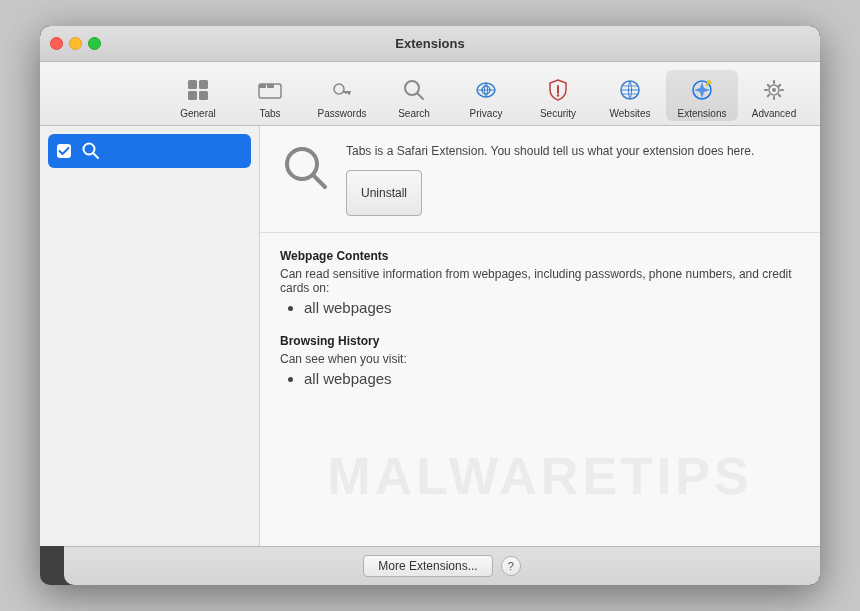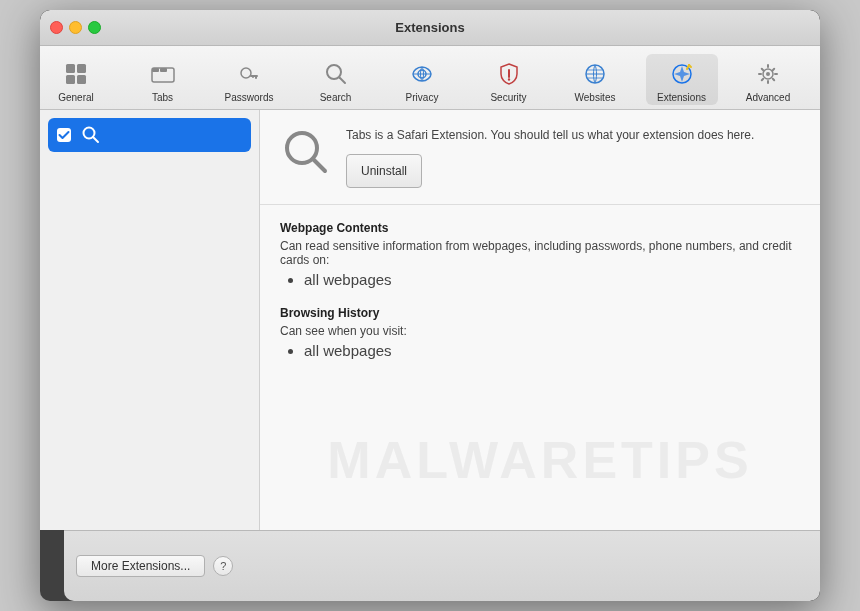--- a/index.html
+++ b/index.html
@@ -58,23 +58,23 @@
     .titlebar-title {
       font-size: 13px;
       font-weight: 600;
       color: #333;
     }
 
     
     .toolbar {
       background: linear-gradient(to bottom, #f5f5f5, #e8e8e8);
       border-bottom: 1px solid #c0c0c0;
-      padding: 8px 16px 4px 0;
-      display: flex;
-      justify-content: space-between;
+      padding: 8px 10px 4px 0;
+      display: flex;
+      justify-content: flex-end;
       gap: 0px;
     }
 
     .toolbar-item {
       display: flex;
       flex-direction: column;
       align-items: center;
       width: 72px;
       cursor: pointer;
       padding: 4px 4px 2px 4px;
@@ -196,21 +196,21 @@
       font-size: 12px;
       color: #444;
       line-height: 1.5;
       margin-bottom: 10px;
     }
 
     .uninstall-btn {
       border: 1px solid #b0b0b0;
       background: linear-gradient(to bottom, #f8f8f8, #e8e8e8);
       border-radius: 4px;
-      padding: 9px 14px;
+      padding: 15px 14px;
       font-size: 12px;
       color: #333;
       cursor: pointer;
     }
 
     .permissions-section {
       padding: 16px 20px;
       flex: 1;
     }
 
@@ -235,23 +235,23 @@
       list-style: disc;
       margin-left: 24px;
       font-size: 15px;
       color: #444;
     }
 
     
     .bottom-bar {
       background: linear-gradient(to bottom, #e0e0e0, #d4d4d4);
       border-top: 1px solid #b8b8b8;
-      padding: 24px 12px;
-      display: flex;
-      justify-content: flex-start;
+      padding: 8px 12px;
+      display: flex;
+      justify-content: center;
       align-items: center;
       gap: 8px;
       border-radius: 0 0 10px 10px;
       margin-left: 24px;
     }
 
     .more-extensions-btn {
       border: 1px solid #b0b0b0;
       background: linear-gradient(to bottom, #f8f8f8, #e8e8e8);
       border-radius: 4px;

